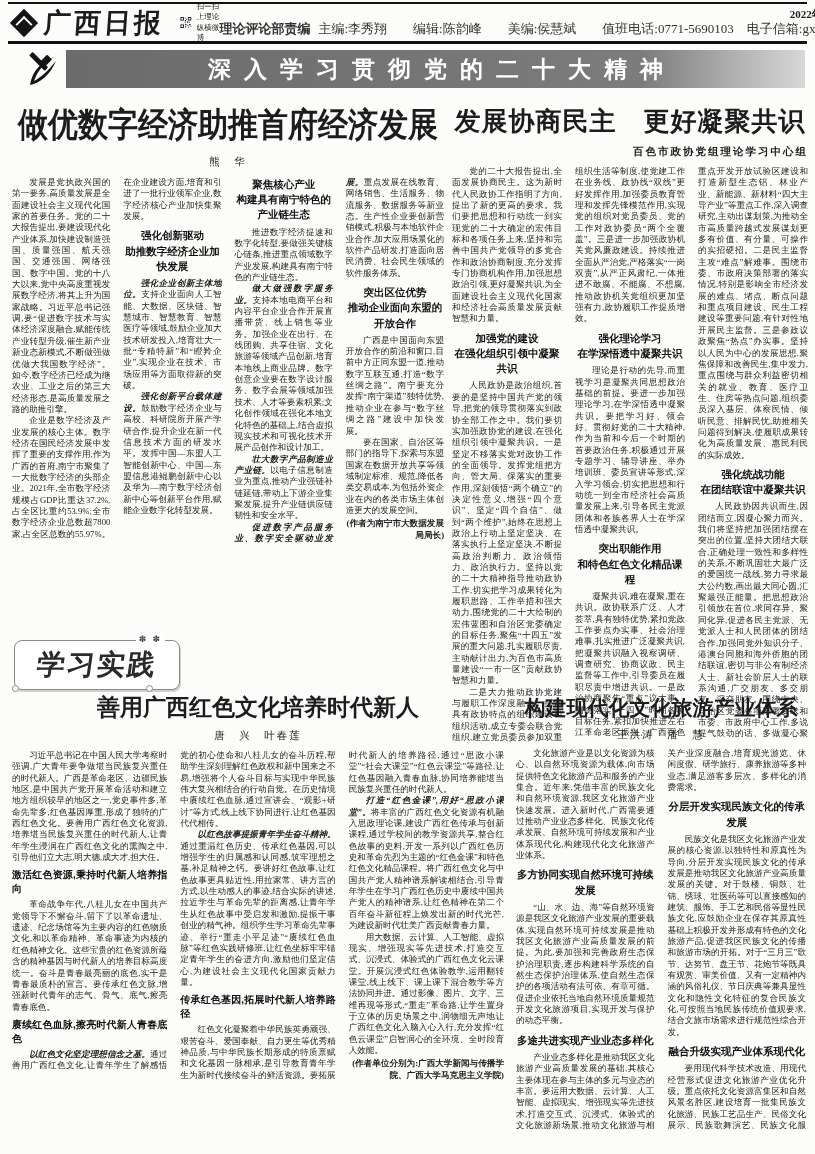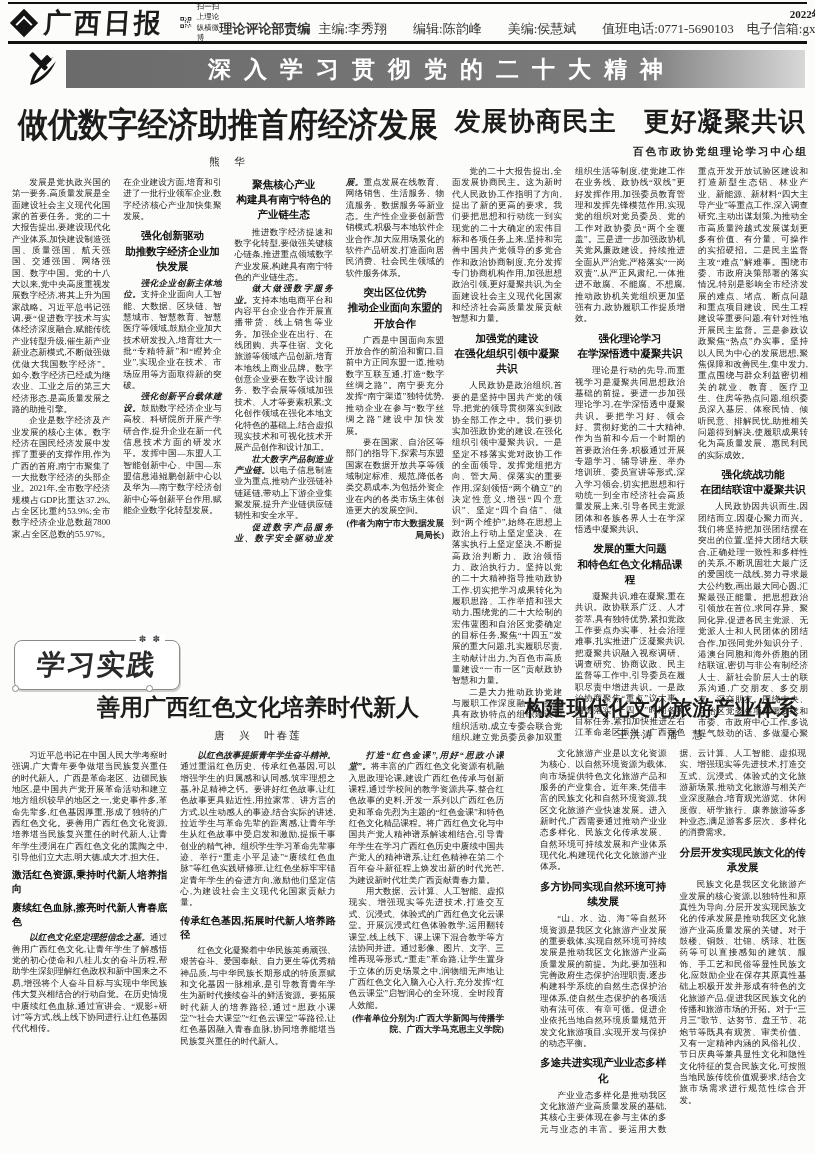--- a/index.html
+++ b/index.html
@@ -168,53 +168,54 @@
           <span>在强化组织引领中凝聚共识</span>
         </div>
         <p class="para">人民政协是政治组织,首要的是坚持中国共产党的领导,把党的领导贯彻落实到政协全部工作之中。我们要切实加强政协党的建设,在强化组织引领中凝聚共识。一是坚定不移落实党对政协工作的全面领导。发挥党组把方向、管大局、保落实的重要作用,深刻领悟“两个确立”的决定性意义,增强“四个意识”、坚定“四个自信”、做到“两个维护”,始终在思想上政治上行动上坚定坚决、在落实执行上坚定坚决,不断提高政治判断力、政治领悟力、政治执行力。坚持以党的二十大精神指导推动政协工作,切实把学习成果转化为履职思路、工作举措和强大动力,围绕党的二十大绘制的宏伟蓝图和自治区党委确定的目标任务,聚焦“十四五”发展的重大问题,扎实履职尽责,主动献计出力,为百色市高质量建设“一市一区”贡献政协智慧和力量。</p>
         <p class="para">二是大力推动政协党建与履职工作深度融合。探索具有政协特点的组织建设和组织活动,成立专委会联合党组织,建立党员委员参加双重组织生活等制度,使党建工作在业务线、政协线“双线”更好发挥作用,加强委员教育管理和发挥先锋模范作用,实现党的组织对党员委员、党的工作对政协委员“两个全覆盖”。三是进一步加强政协机关党风廉政建设。持续推进全面从严治党,严格落实“一岗双责”,从严正风肃纪,一体推进不敢腐、不能腐、不想腐,推动政协机关党组织更加坚强有力,政协履职工作提质增效。</p>
         <div class="subhead">
           <span>强化理论学习</span>
           <span>在学深悟透中凝聚共识</span>
         </div>
         <p class="para">理论是行动的先导,而重视学习是凝聚共同思想政治基础的前提。要进一步加强理论学习,在学深悟透中凝聚共识。要把学习好、领会好、贯彻好党的二十大精神,作为当前和今后一个时期的首要政治任务,积极通过开展专题学习、辅导讲座、举办培训班、委员宣讲等形式,深入学习领会,切实把思想和行动统一到全市经济社会高质量发展上来,引导各民主党派团体和各族各界人士在学深悟透中凝聚共识。</p>
         <div class="subhead">
-          <span>发展的重大问题</span>
+          <span>突出职能作用</span>
           <span>和特色红色文化精品课程</span>
         </div>
         <p class="para">凝聚共识,难在凝聚,重在共识。政协联系广泛、人才荟萃,具有独特优势,紧扣党政工作要点办实事、社会治理难事,扎实推进广泛凝聚共识,把凝聚共识融入视察调研、调查研究、协商议政、民主监督等工作中,引导委员在履职尽责中增进共识。一是政治协商聚焦“重点”议大事。围绕落实“十四五”时期各项目标任务,紧扣加快推进左右江革命老区振兴、广西百色重点开发开放试验区建设和打造新型生态铝、林业产业、新能源、新材料“四大主导产业”等重点工作,深入调查研究,主动出谋划策,为推动全市高质量跨越式发展谋划更多有价值、有分量、可操作的实招硬招。二是民主监督主攻“难点”解难事。围绕市委、市政府决策部署的落实情况,特别是影响全市经济发展的难点、堵点、断点问题和重点项目建设、民生工程建设等重要问题,有针对性地开展民主监督。三是参政议政聚焦“热点”办实事。坚持以人民为中心的发展思想,聚焦保障和改善民生,集中发力,重点围绕与群众利益密切相关的就业、教育、医疗卫生、住房等热点问题,组织委员深入基层、体察民情、倾听民意、排解民忧,助推相关问题得到解决,使履职成果转化为高质量发展、惠民利民的实际成效。</p>
         <div class="subhead">
           <span>强化统战功能</span>
           <span>在团结联谊中凝聚共识</span>
         </div>
         <p class="para">人民政协因共识而生,因团结而立,因凝心聚力而兴。我们将坚持把加强团结摆在突出的位置,坚持大团结大联合,正确处理一致性和多样性的关系,不断巩固壮大最广泛的爱国统一战线,努力寻求最大公约数,画出最大同心圆,汇聚最强正能量。把思想政治引领放在首位,求同存异、聚同化异,促进各民主党派、无党派人士和人民团体的团结合作,加强同党外知识分子、港澳台同胞和海外侨胞的团结联谊,密切与非公有制经济人士、新社会阶层人士的联系沟通,广交朋友、多交朋友、深交朋友。围绕中央、自治区党委各项部署要求和市委、市政府中心工作,多说提气鼓劲的话、多做凝心聚力的事,引导社会各界人士不断增进共识。</p>
       </div>
   </div>
 
   <div class="article" style="top:692px;left:12px;width:492px;height:458px;">
     <div class="art-title t-serif-md">善用广西红色文化培养时代新人</div>
     <div class="byline">唐　兴　叶春莲</div>
     <div class="art-body cols3" style="height:390px;margin-top:7px;">
         <p class="para">习近平总书记在中国人民大学考察时强调,广大青年要争做堪当民族复兴重任的时代新人。广西是革命老区、边疆民族地区,是中国共产党开展革命活动和建立地方组织较早的地区之一,党史事件多,革命先辈多,红色基因厚重,形成了独特的广西红色文化。要善用广西红色文化资源,培养堪当民族复兴重任的时代新人,让青年学生浸润在广西红色文化的熏陶之中,引导他们立大志,明大德,成大才,担大任。</p>
         <div class="subhead2">激活红色资源,秉持时代新人培养指向</div>
+        <p class="para">革命战争年代,八桂儿女在中国共产党领导下不懈奋斗,留下了以革命遗址、遗迹、纪念场馆等为主要内容的红色物质文化,和以革命精神、革命事迹为内核的红色精神文化。这些宝贵的红色资源所蕴含的精神基因与时代新人的培养目标高度统一。奋斗是青春最亮丽的底色,实干是青春最质朴的宣言。要传承红色文脉,增强新时代青年的志气、骨气、底气,擦亮青春底色。</p>
         <div class="subhead2">赓续红色血脉,擦亮时代新人青春底色</div>
         <p class="para"><span class="lead">以红色文化坚定理想信念之基。</span>通过善用广西红色文化,让青年学生了解感悟党的初心使命和八桂儿女的奋斗历程,帮助学生深刻理解红色政权和新中国来之不易,增强将个人奋斗目标与实现中华民族伟大复兴相结合的行动自觉。在历史情境中赓续红色血脉,通过宣讲会、“观影+研讨”等方式,线上线下协同进行,让红色基因代代相传。</p>
         <p class="para"><span class="lead">以红色故事提振青年学生奋斗精神。</span>通过重温红色历史、传承红色基因,可以增强学生的归属感和认同感,筑牢理想之基,补足精神之钙。要讲好红色故事,让红色故事更具贴近性,用拉家常、讲方言的方式,以生动感人的事迹,结合实际的讲述,拉近学生与革命先辈的距离感,让青年学生从红色故事中受启发和激励,提振干事创业的精气神。组织学生学习革命先辈事迹、举行“重走小平足迹”“赓续红色血脉”等红色实践研修班,让红色坐标牢牢锚定青年学生的奋进方向,激励他们坚定信心,为建设社会主义现代化国家贡献力量。</p>
         <div class="subhead2">传承红色基因,拓展时代新人培养路径</div>
         <p class="para">红色文化凝聚着中华民族英勇顽强、艰苦奋斗、爱国奉献、自力更生等优秀精神品质,与中华民族长期形成的特质禀赋和文化基因一脉相承,是引导教育青年学生为新时代接续奋斗的鲜活资源。要拓展时代新人的培养路径,通过“思政小课堂”“社会大课堂”“红色云课堂”等路径,让红色基因融入青春血脉,协同培养能堪当民族复兴重任的时代新人。</p>
         <p class="para"><span class="lead">打造“红色金课”,用好“思政小课堂”。</span>将丰富的广西红色文化资源有机融入思政理论课,建设广西红色传承与创新课程,通过学校间的教学资源共享,整合红色故事的史料,开发一系列以广西红色历史和革命先烈为主题的“红色金课”和特色红色文化精品课程。将广西红色文化与中国共产党人精神谱系解读相结合,引导青年学生在学习广西红色历史中赓续中国共产党人的精神谱系,让红色精神在第二个百年奋斗新征程上焕发出新的时代光芒,为建设新时代壮美广西贡献青春力量。</p>
         <p class="para">用大数据、云计算、人工智能、虚拟现实、增强现实等先进技术,打造交互式、沉浸式、体验式的广西红色文化云课堂。开展沉浸式红色体验教学,运用翻转课堂,线上线下、课上课下混合教学等方法协同并进。通过影像、图片、文字、三维再现等形式,“重走”革命路,让学生置身于立体的历史场景之中,润物细无声地让广西红色文化入脑入心入行,充分发挥“红色云课堂”启智润心的全环境、全时段育人效能。</p>
         <p class="attr">(作者单位分别为:广西大学新闻与传播学院、广西大学马克思主义学院)</p>
       </div>
   </div>
 
   <div class="article" style="top:694px;left:516px;width:290px;height:456px;">
     <div class="art-title t-serif-sm">构建现代化文化旅游产业体系</div>
     <div class="byline">王洪涛　潘　慧</div>
-    <div class="art-body cols2" style="height:388px;margin-top:6px;margin-left:24px;">
+    <div class="art-body cols2" style="height:388px;margin-top:6px;">
         <p class="para">文化旅游产业是以文化资源为核心、以自然环境资源为载体,向市场提供特色文化旅游产品和服务的产业集合。近年来,凭借丰富的民族文化和自然环境资源,我区文化旅游产业快速发展。进入新时代,广西需要通过推动产业业态多样化、民族文化传承发展、自然环境可持续发展和产业体系现代化,构建现代化文化旅游产业体系。</p>
         <div class="subhead">
           <span>多方协同实现自然环境可持续发展</span>
         </div>
         <p class="para">“山、水、边、海”等自然环境资源是我区文化旅游产业发展的重要载体,实现自然环境可持续发展是推动我区文化旅游产业高质量发展的前提。为此,要加强和完善政府生态保护治理职责,逐步构建科学系统的自然生态保护治理体系,使自然生态保护的各项活动有法可依、有章可循。促进企业依托当地自然环境质量规范开发文化旅游项目,实现开发与保护的动态平衡。</p>
         <div class="subhead">
           <span>多途共进实现产业业态多样化</span>
         </div>
         <p class="para">产业业态多样化是推动我区文化旅游产业高质量发展的基础,其核心主要体现在参与主体的多元与业态的丰富。要运用大数据、云计算、人工智能、虚拟现实、增强现实等先进技术,打造交互式、沉浸式、体验式的文化旅游新场景,推动文化旅游与相关产业深度融合,培育观光游览、休闲度假、研学旅行、康养旅游等多种业态,满足游客多层次、多样化的消费需求。</p>
         <div class="subhead">

